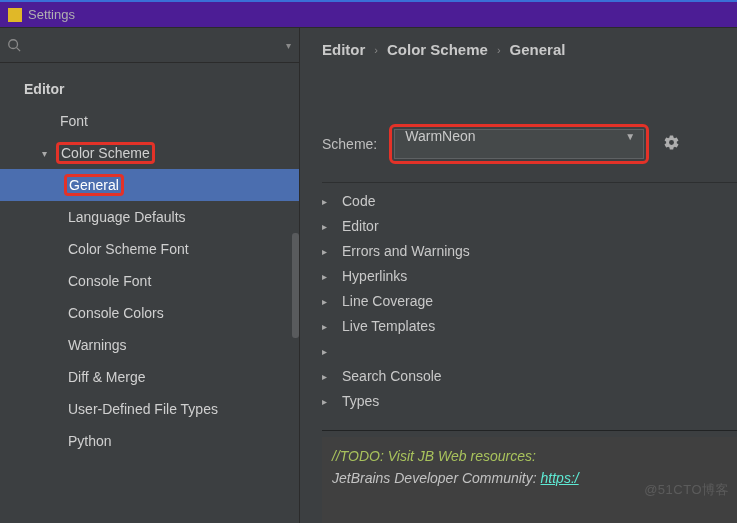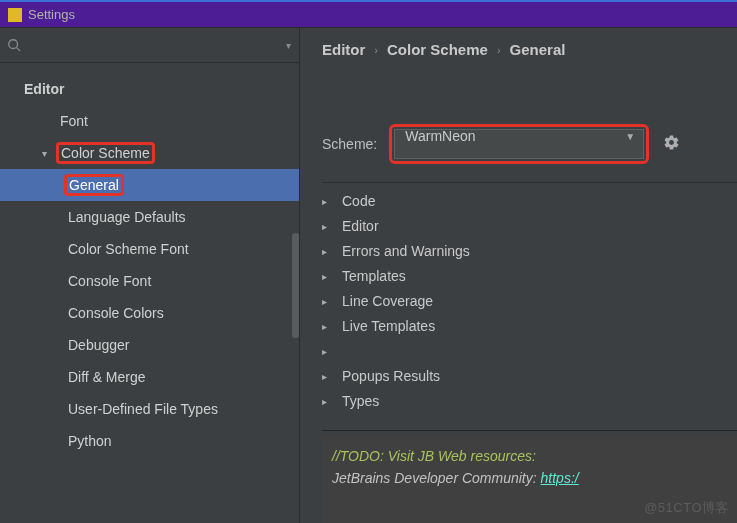--- a/index.html
+++ b/index.html
@@ -32,21 +32,21 @@
   .gear { color: #aeaeae; font-size: 16px; margin-left: 2px; cursor: pointer; }
   .hr { height: 1px; background: #2d2f30; margin: 0 0 0 22px; }
   .categories { padding: 6px 0 0 22px; font-size: 14px; }
   .cat-row { height: 25px; display: flex; align-items: center; gap: 10px; color: #c9c9c9; cursor: pointer; }
   .cat-chev { color: #aaa; font-size: 10px; width: 10px; }
   .preview-sep { height: 1px; background: #212324; margin: 16px 0 0 22px; }
   .preview { margin: 6px 0 0 22px; background: #404040; height: 90px; padding: 8px 10px; font-family: "Consolas", "Courier New", monospace; font-size: 14px; line-height: 22px; color: #c2c2c2; font-style: italic; overflow: hidden; position: relative; }
   .preview .comment { color: #a8c25c; }
   .preview .link { text-decoration: underline; }
   .preview .link2 { color: #5eead4; text-decoration: underline; }
-  .watermark { position: absolute; right: 8px; bottom: 4px; color: rgba(200,200,200,0.20); font-size: 13px; font-style: normal; letter-spacing: 0.5px; }
+  .watermark { position: absolute; right: 8px; bottom: 22px; color: rgba(200,200,200,0.20); font-size: 13px; font-style: normal; letter-spacing: 0.5px; }
 </style>
 </head>
 <body>
 
 <div class="titlebar">
   <span class="tb-icon"></span>
   <span class="tb-title">Settings</span>
 </div>
 
 <div class="body-row">
@@ -87,21 +87,21 @@
       <div class="tree-node level2">
           <span>Color Scheme Font</span>
         </div>
       <div class="tree-node level2">
           <span>Console Font</span>
         </div>
       <div class="tree-node level2">
           <span>Console Colors</span>
         </div>
       <div class="tree-node level2">
-          <span>Debugger</span>
+          <span>Warnings</span>
         </div>
       <div class="tree-node level2">
           <span>Diff &amp; Merge</span>
         </div>
       <div class="tree-node level2">
           <span>User-Defined File Types</span>
         </div>
       <div class="tree-node level2">
           <span>Python</span>
         </div>
@@ -143,36 +143,36 @@
       <div class="cat-row">
           <span class="cat-chev">▸</span>
           <span>Editor</span>
         </div>
       <div class="cat-row">
           <span class="cat-chev">▸</span>
           <span>Errors and Warnings</span>
         </div>
       <div class="cat-row">
           <span class="cat-chev">▸</span>
-          <span>Templates</span>
+          <span>Hyperlinks</span>
         </div>
       <div class="cat-row">
           <span class="cat-chev">▸</span>
           <span>Line Coverage</span>
         </div>
       <div class="cat-row">
           <span class="cat-chev">▸</span>
           <span>Live Templates</span>
         </div>
       <div class="cat-row">
           <span class="cat-chev">▸</span>
         </div>
       <div class="cat-row">
           <span class="cat-chev">▸</span>
-          <span>Popups Results</span>
+          <span>Search Console</span>
         </div>
       <div class="cat-row">
           <span class="cat-chev">▸</span>
           <span>Types</span>
         </div>
     </div>
 
     <div class="preview-sep"></div>
 
     <div class="preview">

